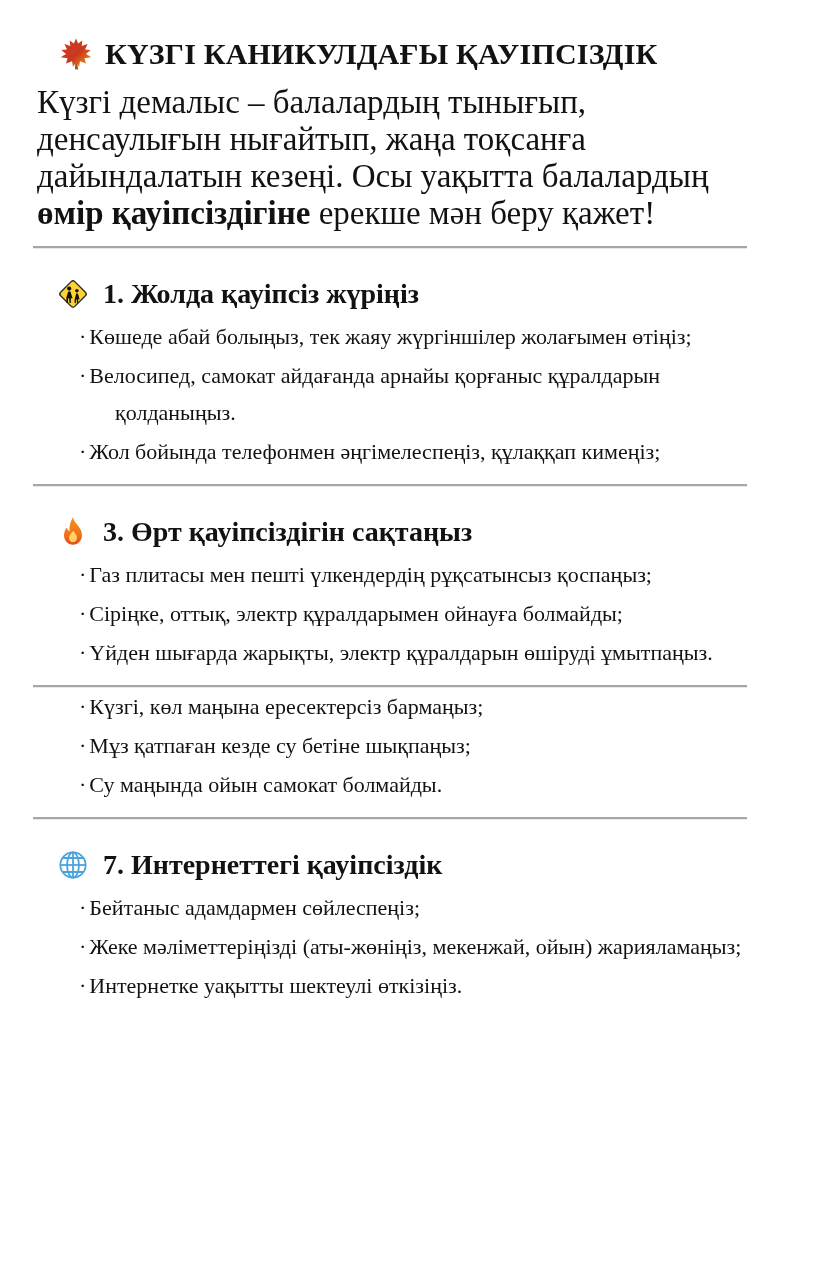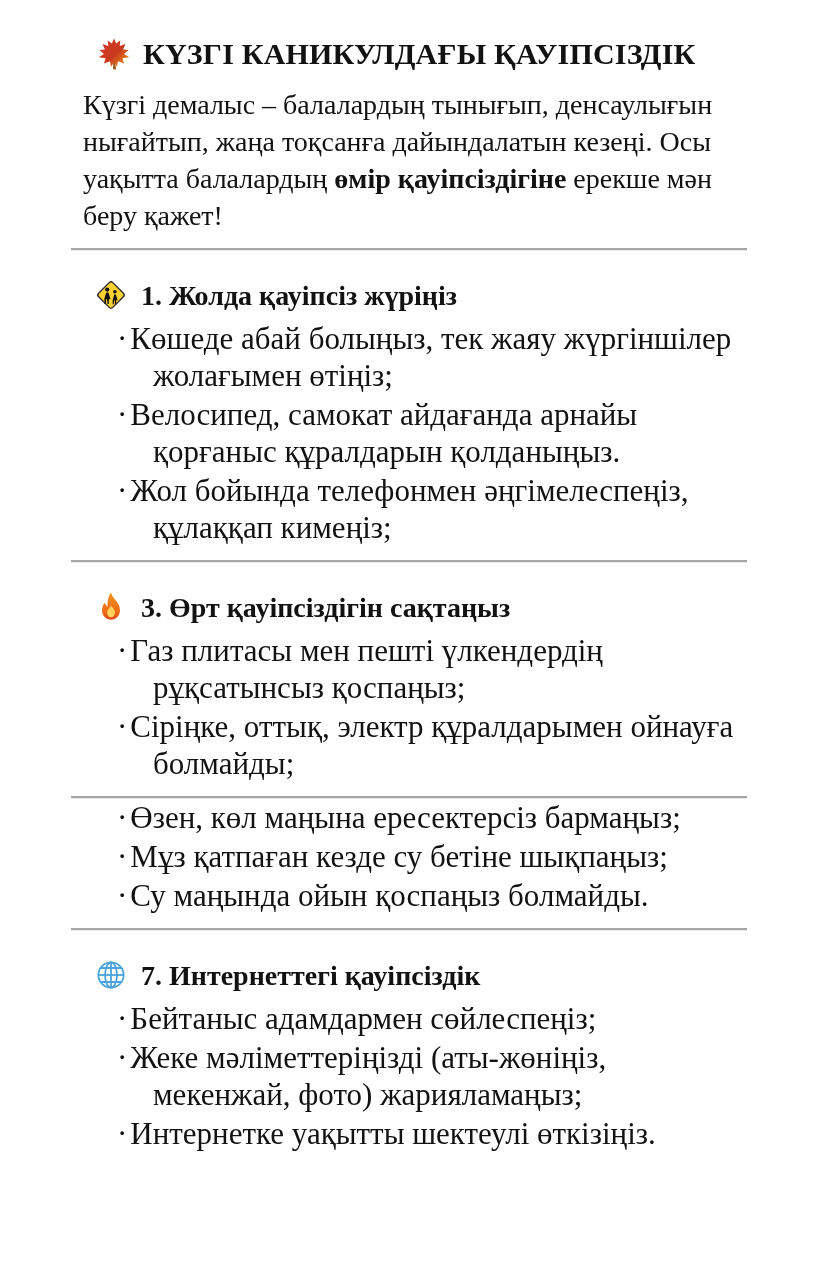--- a/index.html
+++ b/index.html
@@ -1,56 +1,56 @@
 <!DOCTYPE html>
 <html lang="kk"><head>
 <meta charset="utf-8">
 <style>
   html,body{margin:0;padding:0;background:#ffffff;}
   body{width:815px;height:1280px;overflow:hidden;}
   .page{
     box-sizing:border-box;
     width:815px;height:1280px;
-    padding:34px 68px 6px 71px;
+    padding:34px 68px 6px 33px;
     font-family:"Liberation Serif","DejaVu Serif",serif;
     color:#121212;
     background:#ffffff;
   }
   .title{
     display:flex;align-items:center;gap:12px;
     margin:0 0 10px 26px;
     font-size:30px;font-weight:bold;line-height:40px;
     letter-spacing:0.2px;
     white-space:nowrap;
   }
   .icon{flex:none;display:inline-flex;align-items:center;justify-content:center;}
   .icon svg{display:block;}
   .icon-title{width:34px;height:34px;}
   .icon-sec{width:36px;height:36px;}
   .intro{
-    margin:12px;
-    font-size:28px;line-height:37px;
+    margin:4px;
+    font-size:33px;line-height:37px;
   }
   .intro strong{font-weight:bold;}
   .divider{
     border:none;height:0;
     border-top:2px solid #a6a6a6;
     border-bottom:1px solid #e9e9e9;
     margin:14px 0 0 0;
   }
   .sec-heading{
-    display:flex;align-items:flex-start;gap:12px;
+    display:flex;align-items:flex-end;gap:12px;
     margin:26px 0 6px 22px;
     font-size:28px;font-weight:bold;line-height:37px;
     white-space:nowrap;
   }
   .bullets{
     list-style:none;
     margin:0 0 10px 0;padding:0;
-    font-size:31px;line-height:37px;
+    font-size:22px;line-height:37px;
   }
   .bullets li{
     padding-left:82px;
     text-indent:-36px;
     margin-bottom:2px;
   }
   .bullets li::before{
     content:"\00B7";
     margin-right:3px;
   }
@@ -116,30 +116,31 @@
           </defs>
           <path fill="url(#fireGrad)" d="M18 2.5 c0.8 4.5 3.6 6.6 5.8 9.4 c2.3 3 3.7 6.1 3.7 9.6 c0 5.8 -4.3 10 -9.5 10 c-5.2 0 -9.5 -4.2 -9.5 -10 c0 -2.9 1 -5.4 2.6 -8 c0.9 1.7 1.9 2.9 3.4 3.9 c-0.6 -5.3 1 -11.2 3.5 -14.9 z"></path>
           <path fill="#ffd35c" d="M18.2 16.6 c1.9 2.7 4 4.4 4 7.5 c0 2.9 -1.9 4.8 -4.2 4.8 c-2.3 0 -4.2 -1.9 -4.2 -4.8 c0 -3 2.2 -4.8 4.4 -7.5 z"></path>
         </svg>
       </span>
       <span>3. Өрт қауіпсіздігін сақтаңыз</span>
     </h2>
     <ul class="bullets">
       <li><span>Газ плитасы мен пешті үлкендердің рұқсатынсыз қоспаңыз;</span></li>
       <li><span>Сіріңке, оттық, электр құралдарымен ойнауға болмайды;</span></li>
+      <li><span>Үйден шығарда жарықты, электр құралдарын өшіруді ұмытпаңыз.</span></li>
     </ul>
   </section>
 
   <hr class="divider">
 
   <section>
     <ul class="bullets">
-      <li><span>Өзен, көл маңына ересектерсіз бармаңыз;</span></li>
+      <li><span>Күзгі, көл маңына ересектерсіз бармаңыз;</span></li>
       <li><span>Мұз қатпаған кезде су бетіне шықпаңыз;</span></li>
-      <li><span>Су маңында ойын қоспаңыз болмайды.</span></li>
+      <li><span>Су маңында ойын самокат болмайды.</span></li>
     </ul>
   </section>
 
   <hr class="divider">
 
   <section>
     <h2 class="sec-heading">
       <span class="icon icon-sec">
         <svg viewBox="0 0 36 36" width="34" height="34" aria-hidden="true">
           <g fill="none" stroke="#4aa3dc" stroke-width="1.9">
@@ -148,18 +149,18 @@
             <line x1="4.6" y1="18" x2="31.4" y2="18"></line>
             <line x1="18" y1="4.6" x2="18" y2="31.4"></line>
             <path d="M7 10.6 h22 M7 25.4 h22"></path>
           </g>
         </svg>
       </span>
       <span>7. Интернеттегі қауіпсіздік</span>
     </h2>
     <ul class="bullets">
       <li><span>Бейтаныс адамдармен сөйлеспеңіз;</span></li>
-      <li><span>Жеке мәліметтеріңізді (аты-жөніңіз, мекенжай, фото) жарияламаңыз;</span></li>
+      <li><span>Жеке мәліметтеріңізді (аты-жөніңіз, мекенжай, ойын) жарияламаңыз;</span></li>
       <li><span>Интернетке уақытты шектеулі өткізіңіз.</span></li>
     </ul>
   </section>
 
 </div>
 
 </body></html>

